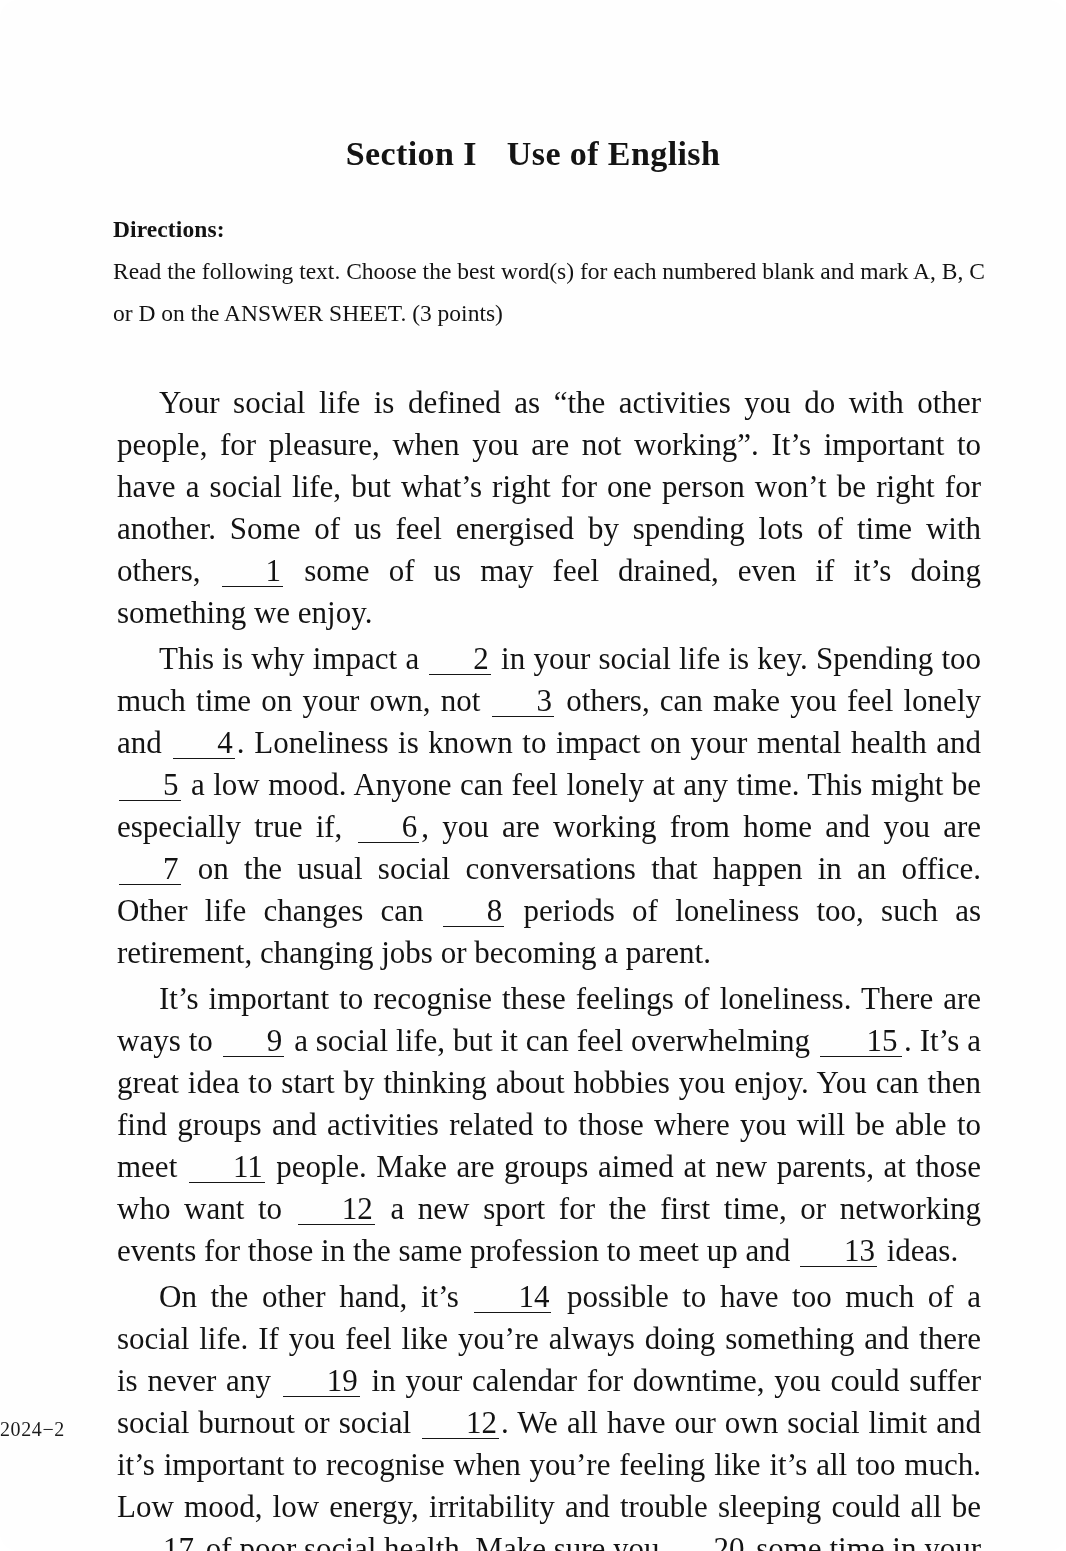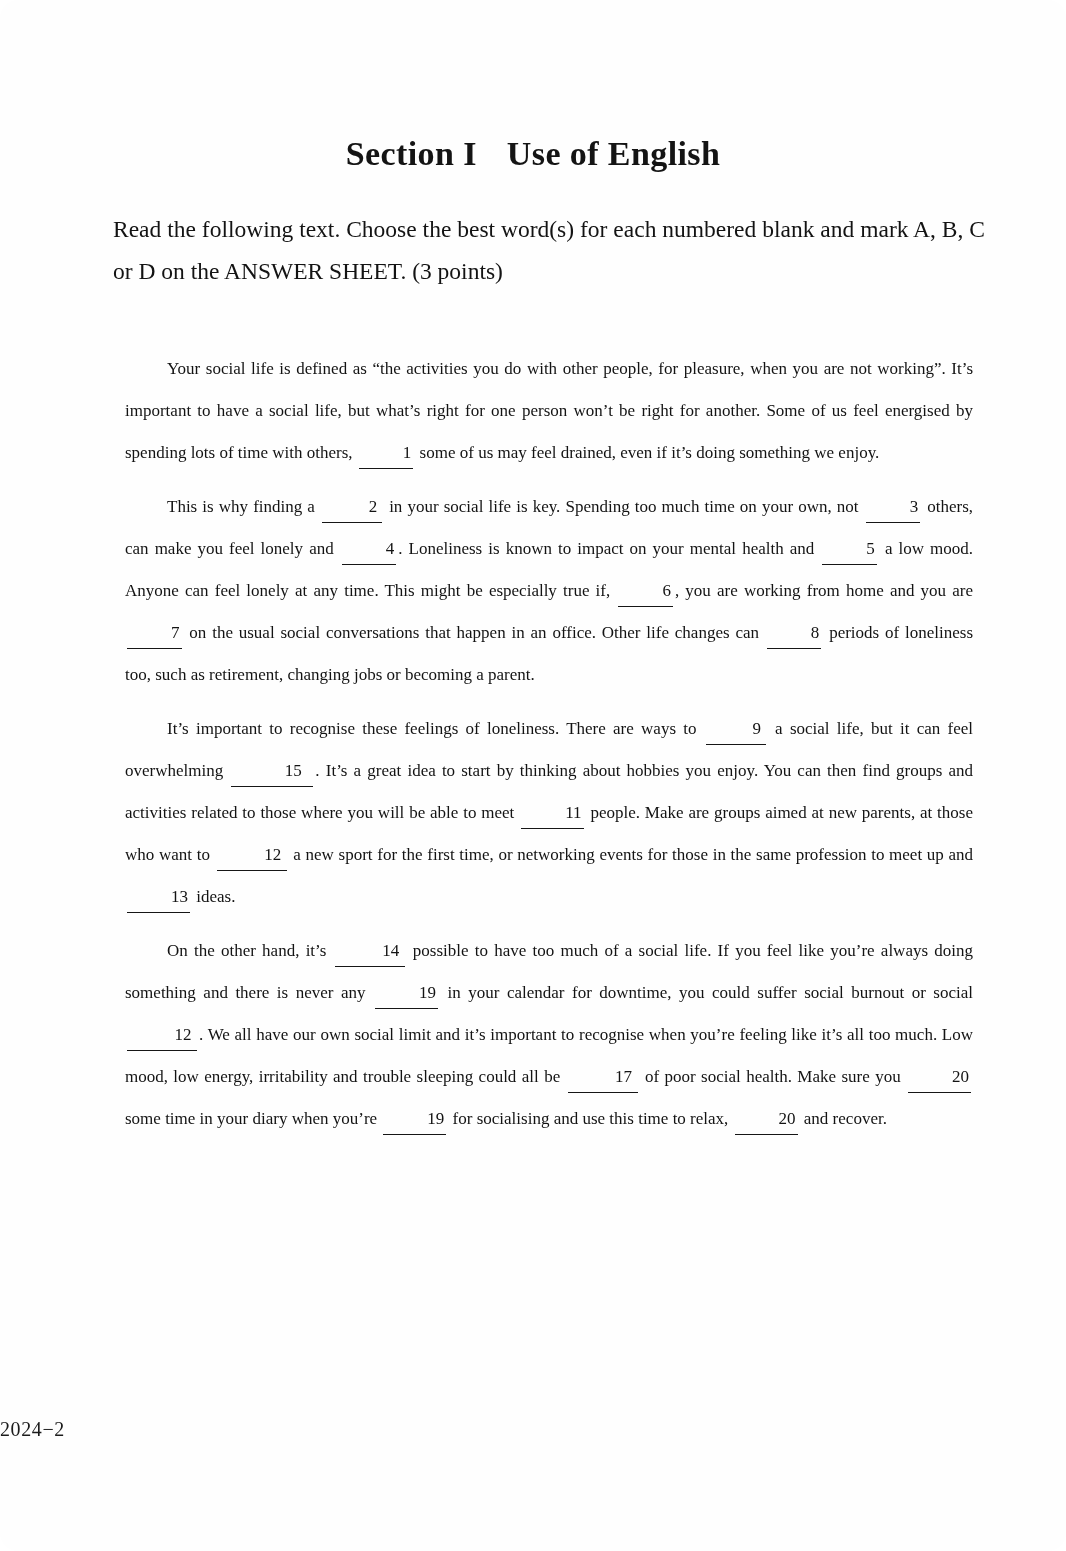--- a/index.html
+++ b/index.html
@@ -49,23 +49,23 @@
     letter-spacing: 0.1px;
   }
   .directions-body {
     font-size: 23.5px;
     line-height: 42px;
     margin: 0;
     text-align: justify;
     text-justify: inter-word;
   }
   .body-para {
-    font-size: 17px;
+    font-size: 31px;
     line-height: 42px;
-    margin: 12px;
+    margin: 4px;
     text-align: justify;
     text-justify: inter-word;
     text-indent: 42px;
   }
   .para-spacer {
     height: 44px;
   }
   .blank {
     display: inline-block;
     border-bottom: 1.6px solid #161616;
@@ -95,32 +95,33 @@
 <body>
 
 <div class="page">
 
   <h1 class="page-title">
     <span>Section I</span><span class="title-gap"></span><span>Use of English</span>
   </h1>
 
   <div class="content">
 
+    <p class="directions-heading">Directions:</p>
     <p class="directions-body">Read the following text. Choose the best word(s) for each numbered blank and mark A, B, C or D on the ANSWER SHEET. (3 points)</p>
 
     <div class="para-spacer"></div>
 
     <p class="body-para">
       <span>Your social life is defined as “the activities you do with other people, for pleasure, when you are not working”. It’s important to have a social life, but what’s right for one person won’t be right for another. Some of us feel energised by spending lots of time with others,</span>
       <span class="blank w1">1</span>
       <span>some of us may feel drained, even if it’s doing something we enjoy.</span>
     </p>
 
     <p class="body-para">
-      <span>This is why finding a</span>
+      <span>This is why impact a</span>
       <span class="blank w2">2</span>
       <span>in your social life is key. Spending too much time on your own, not</span>
       <span class="blank w1">3</span>
       <span>others, can make you feel lonely and</span>
       <span class="blank w1">4</span><span>. Loneliness is known to impact on your mental health and</span>
       <span class="blank w1">5</span>
       <span>a low mood. Anyone can feel lonely at any time. This might be especially true if,</span>
       <span class="blank w1">6</span><span>, you are working from home and you are</span>
       <span class="blank w1">7</span>
       <span>on the usual social conversations that happen in an office. Other life changes can</span>

